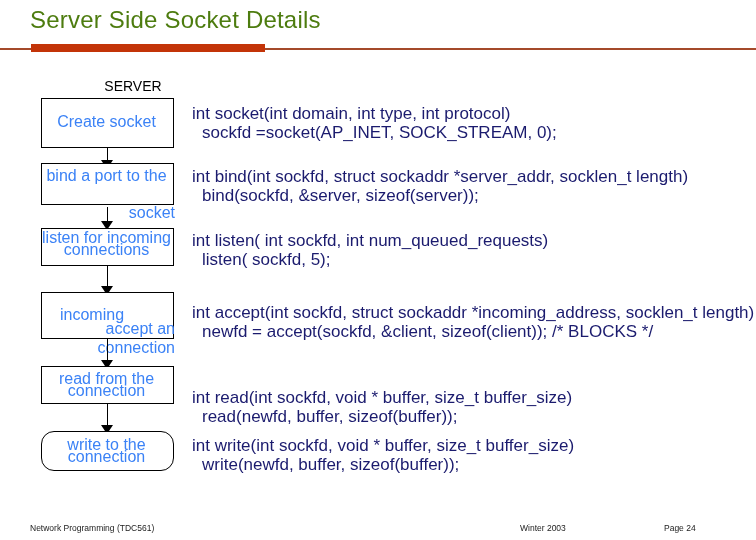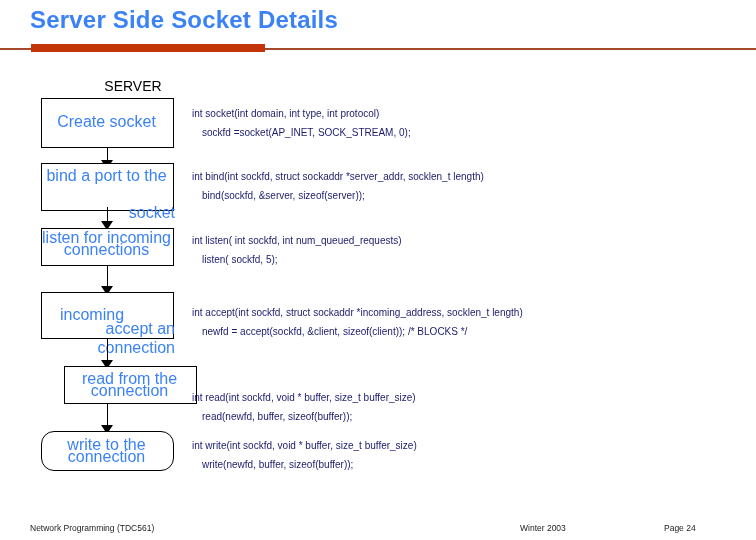--- a/index.html
+++ b/index.html
@@ -14,22 +14,22 @@
     overflow: hidden;
     position: relative;
   }
 
   
   #slide-title {
     position: absolute;
     left: 30px;
     top: 6px;
     font-size: 24px;
-    font-weight: bold;
-    color: #3b82f6;
+    font-weight: normal;
+    color: #4d7c0f;
     letter-spacing: 0.2px;
     white-space: nowrap;
   }
 
   
   #title-rule {
     position: absolute;
     left: 0;
     top: 48px;
     width: 756px;
@@ -99,21 +99,21 @@
     font-size: 14px;
     color: #000000;
     white-space: nowrap;
   }
 
   
   .code-block {
     position: absolute;
     left: 192px;
     color: #1b1b6e;
-    font-size: 10px;
+    font-size: 17px;
     line-height: 19px;
     white-space: nowrap;
   }
   .code-line-2 { padding-left: 10px; }
 
   
   .footer-text {
     position: absolute;
     top: 523px;
     font-size: 8.5px;
@@ -135,21 +135,21 @@
 <div id="flow">
 
   <div id="server-label">SERVER</div>
 
   <div class="flow-box" style="top:98px;height:50px;">
     <div class="flow-box-text ta-center" style="top:16px;">Create socket</div>
   </div>
   <div class="connector" style="top:148px;height:22px;"></div>
   <div class="arrowhead" style="top:160px;"></div>
 
-  <div class="flow-box" style="top:163px;height:48px;">
+  <div class="flow-box" style="top:163px;height:42px;">
     <div class="flow-box-text ta-center" style="top:5px;">bind a port to the</div>
     <div class="flow-box-text ta-right" style="top:22px;">socket</div>
   </div>
   <div class="connector" style="top:207px;height:22px;"></div>
   <div class="arrowhead" style="top:221px;"></div>
 
   <div class="flow-box" style="top:228px;height:38px;">
     <div class="flow-box-text ta-center" style="top:2px;">listen for incoming</div>
     <div class="flow-box-text ta-center" style="top:14px;">connections</div>
   </div>
@@ -157,21 +157,21 @@
   <div class="arrowhead" style="top:286px;"></div>
 
   <div class="flow-box" style="top:292px;height:47px;">
     <div class="flow-box-text ta-right" style="top:9px;">accept an</div>
     <div class="flow-box-text ta-left" style="top:15px;left:18px;width:120px;">incoming</div>
     <div class="flow-box-text ta-right" style="top:28px;">connection</div>
   </div>
   <div class="connector" style="top:339px;height:28px;"></div>
   <div class="arrowhead" style="top:360px;"></div>
 
-  <div class="flow-box" style="top:366px;height:38px;margin-left:23px;">
+  <div class="flow-box" style="top:366px;height:38px;">
     <div class="flow-box-text ta-center" style="top:5px;">read from the</div>
     <div class="flow-box-text ta-center" style="top:17px;">connection</div>
   </div>
   <div class="connector" style="top:404px;height:28px;"></div>
   <div class="arrowhead" style="top:425px;"></div>
 
   <div class="flow-box" style="top:431px;height:40px;border-radius:13px;">
     <div class="flow-box-text ta-center" style="top:6px;">write to the</div>
     <div class="flow-box-text ta-center" style="top:18px;">connection</div>
   </div>

